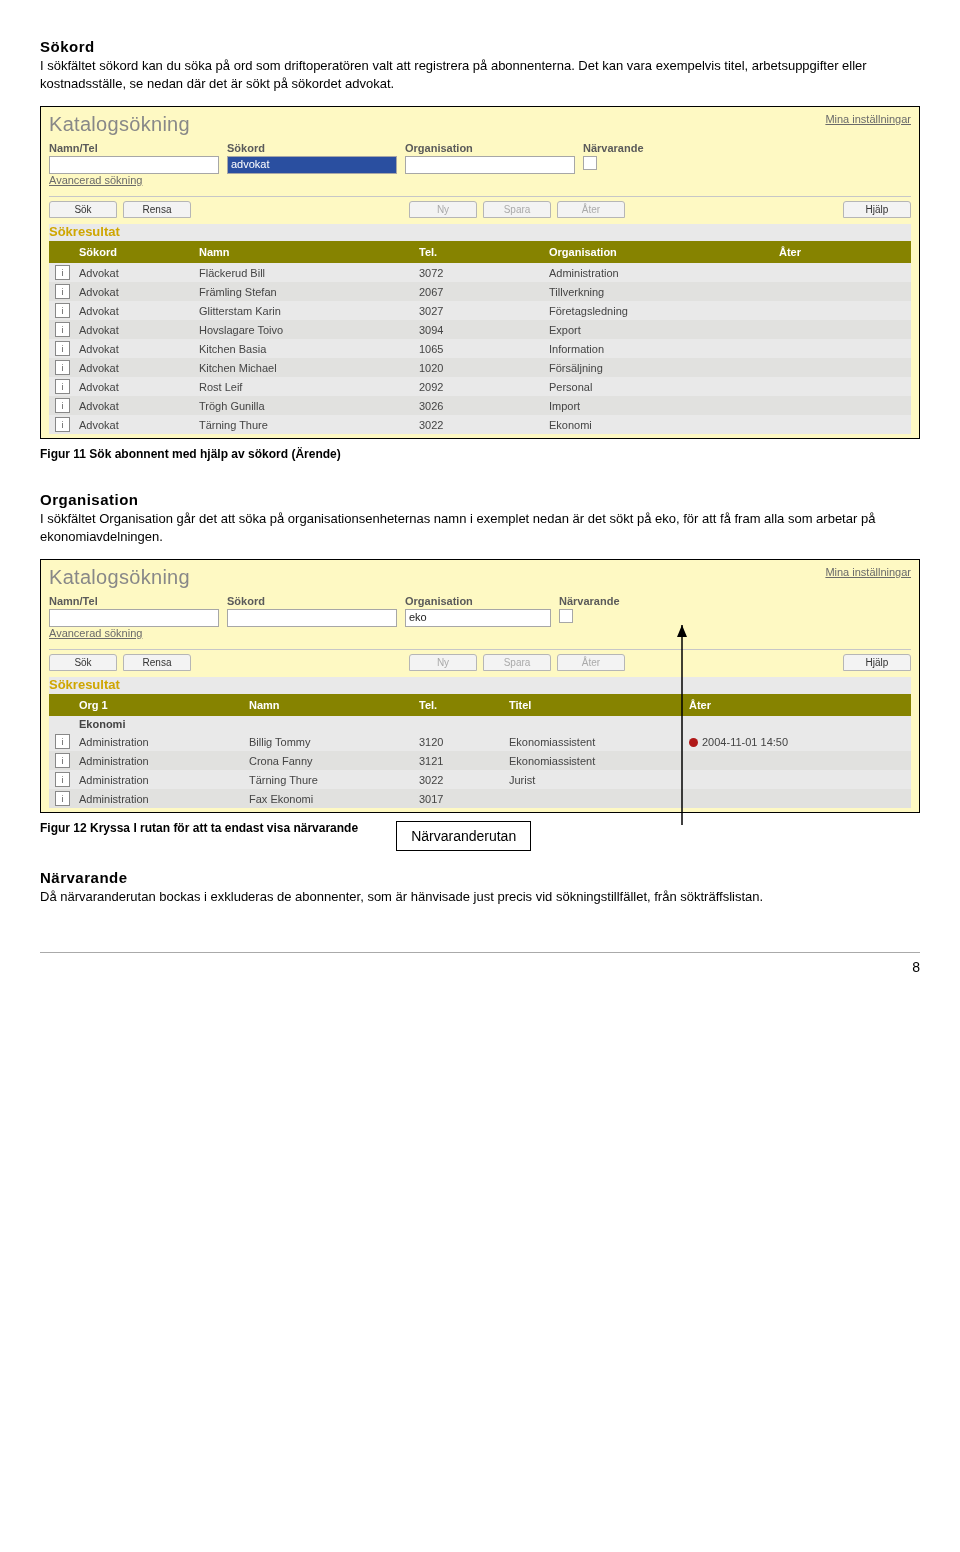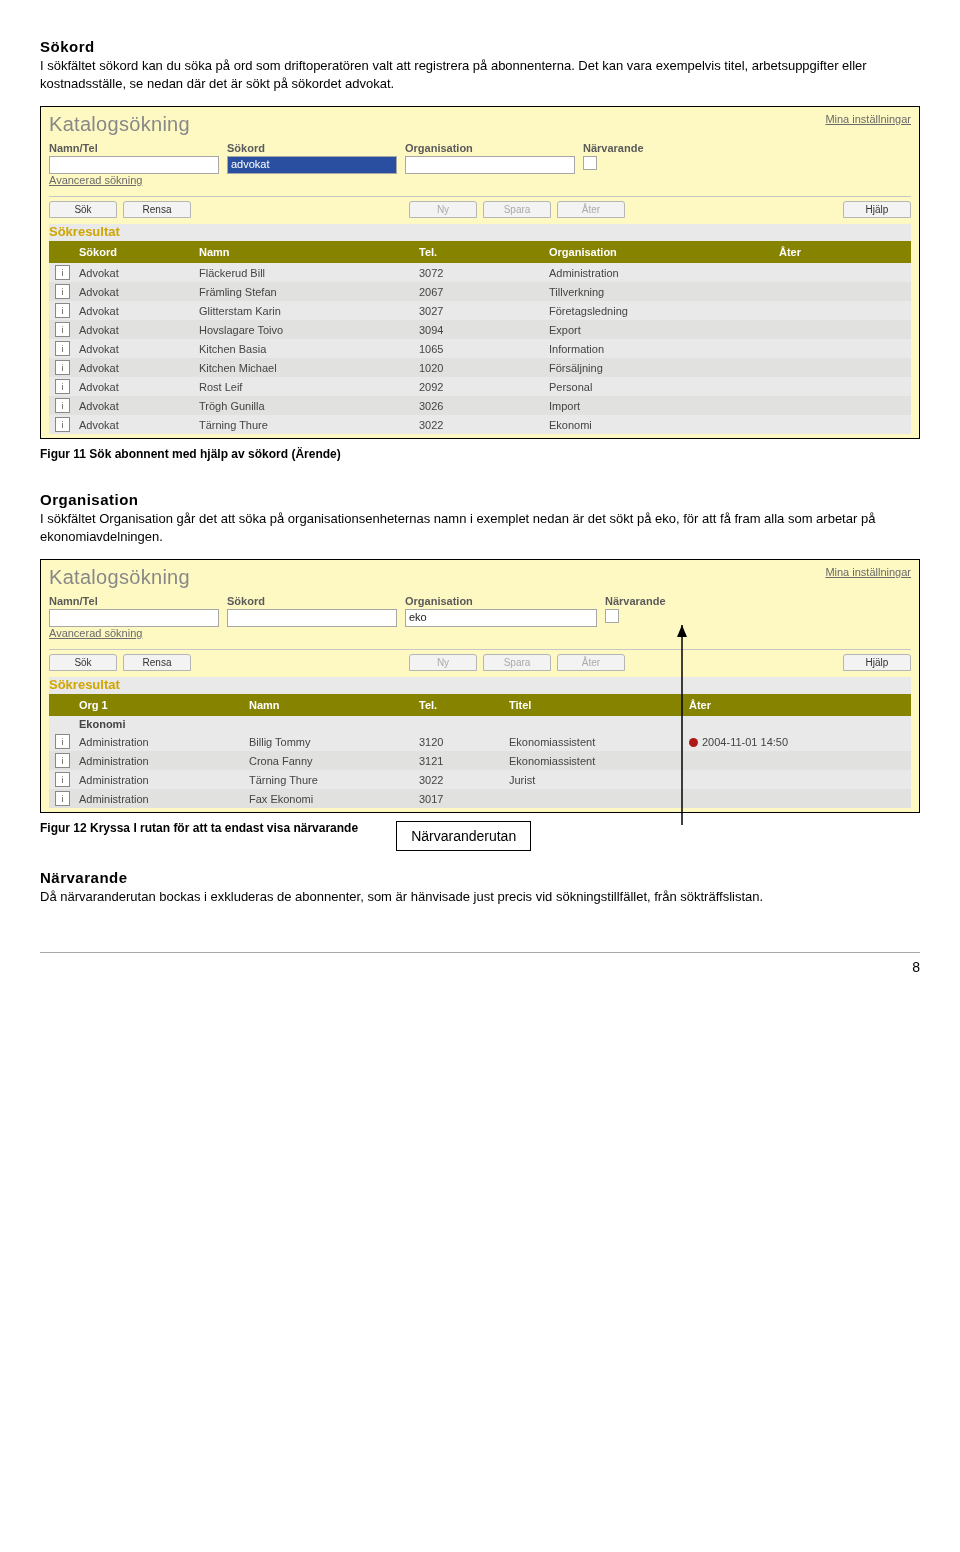--- a/index.html
+++ b/index.html
@@ -276,21 +276,21 @@
       <div class="field">
         <span class="field-label">Namn/Tel</span>
         <span class="text-input" style="width:170px;"></span>
       </div>
       <div class="field">
         <span class="field-label">Sökord</span>
         <span class="text-input" style="width:170px;"></span>
       </div>
       <div class="field">
         <span class="field-label">Organisation</span>
-        <span class="text-input" style="width:192px;">eko</span>
+        <span class="text-input" style="width:146px;">eko</span>
       </div>
       <div class="field">
         <span class="field-label">Närvarande</span>
         <span class="chk" id="narv-chk-2"></span>
       </div>
     </div>
     <a class="advlink">Avancerad sökning</a>
 
     <div class="toolbar-row">
       <div class="tool-group">

